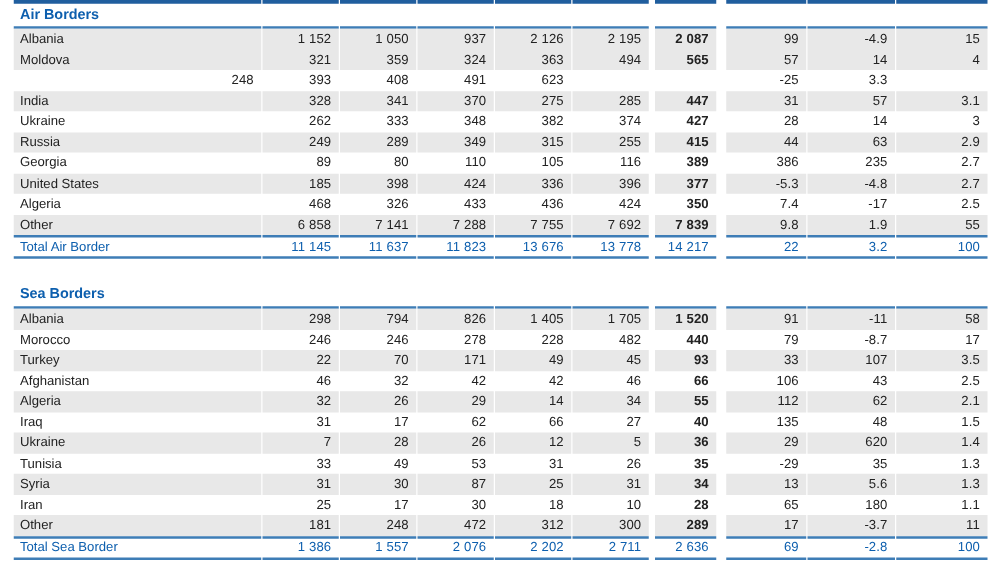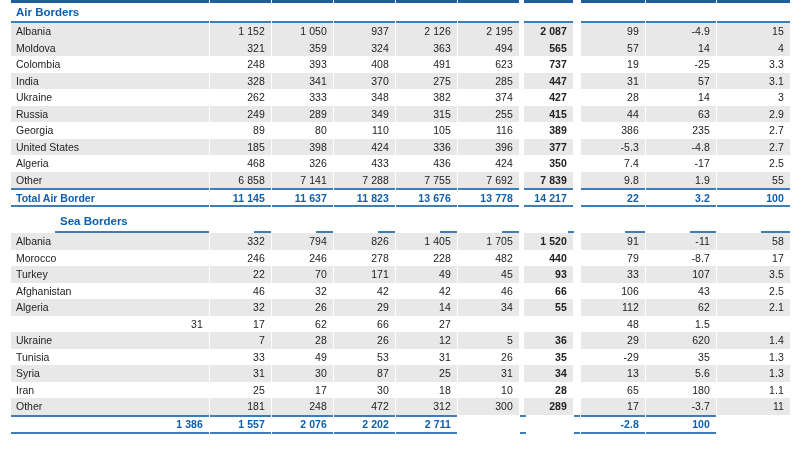--- a/index.html
+++ b/index.html
@@ -28,35 +28,34 @@
   .bold-col{font-weight:bold;}
   .section-header .cell{
     height:21px;
     border-bottom:2px solid var(--rule,#3e7db6);
   }
   .section-header.first .cell{
     border-top:3px solid var(--top-rule,#205e9e);
     height:23px;
   }
   .section-header.later .cell{
-    height:26px;
+    height:40px;
     align-items:flex-end;
     padding-bottom:4px;
-    margin-left:44px;
   }
   .section-title{
     color:var(--accent,#0d5fae);
     font-weight:bold;font-size:11.5px;
   }
   .total-row .cell{
     height:19px;
     border-top:2px solid var(--rule,#3e7db6);
     border-bottom:2px solid var(--rule,#3e7db6);
     color:var(--accent,#0d5fae);
-    font-weight:bold;
+    font-weight:normal;
     text-align:right;
   }
   .total-row .cell.spacer{border-top:none;border-bottom:none;}
   .section-header .cell.spacer{border-top:none;border-bottom:none;}
 </style>
 </head>
 <body>
 
 <div class="table-wrap" id="table">
     <div class="row section-header first">
@@ -95,21 +94,20 @@
       <div class="cell num">363</div>
       <div class="cell num">494</div>
       <div class="cell spacer"></div>
       <div class="cell num bold-col">565</div>
       <div class="cell spacer"></div>
       <div class="cell num">57</div>
       <div class="cell num">14</div>
       <div class="cell num">4</div>
     </div>
     <div class="row ">
-      <div class="cell name ">Colombia</div>
       <div class="cell num">248</div>
       <div class="cell num">393</div>
       <div class="cell num">408</div>
       <div class="cell num">491</div>
       <div class="cell num">623</div>
       <div class="cell spacer"></div>
       <div class="cell num bold-col">737</div>
       <div class="cell spacer"></div>
       <div class="cell num">19</div>
       <div class="cell num">-25</div>
@@ -236,21 +234,21 @@
       <div class="cell num"></div>
       <div class="cell spacer"></div>
       <div class="cell num bold-col"></div>
       <div class="cell spacer"></div>
       <div class="cell num"></div>
       <div class="cell num"></div>
       <div class="cell num"></div>
     </div>
     <div class="row alt">
       <div class="cell name ">Albania</div>
-      <div class="cell num">332</div>
+      <div class="cell num">298</div>
       <div class="cell num">794</div>
       <div class="cell num">826</div>
       <div class="cell num">1 405</div>
       <div class="cell num">1 705</div>
       <div class="cell spacer"></div>
       <div class="cell num bold-col">1 520</div>
       <div class="cell spacer"></div>
       <div class="cell num">91</div>
       <div class="cell num">-11</div>
       <div class="cell num">58</div>
@@ -305,20 +303,21 @@
       <div class="cell num">14</div>
       <div class="cell num">34</div>
       <div class="cell spacer"></div>
       <div class="cell num bold-col">55</div>
       <div class="cell spacer"></div>
       <div class="cell num">112</div>
       <div class="cell num">62</div>
       <div class="cell num">2.1</div>
     </div>
     <div class="row ">
+      <div class="cell name ">Iraq</div>
       <div class="cell num">31</div>
       <div class="cell num">17</div>
       <div class="cell num">62</div>
       <div class="cell num">66</div>
       <div class="cell num">27</div>
       <div class="cell spacer"></div>
       <div class="cell num bold-col">40</div>
       <div class="cell spacer"></div>
       <div class="cell num">135</div>
       <div class="cell num">48</div>
@@ -388,20 +387,21 @@
       <div class="cell num">312</div>
       <div class="cell num">300</div>
       <div class="cell spacer"></div>
       <div class="cell num bold-col">289</div>
       <div class="cell spacer"></div>
       <div class="cell num">17</div>
       <div class="cell num">-3.7</div>
       <div class="cell num">11</div>
     </div>
     <div class="row total-row">
+      <div class="cell name ">Total Sea Border</div>
       <div class="cell num">1 386</div>
       <div class="cell num">1 557</div>
       <div class="cell num">2 076</div>
       <div class="cell num">2 202</div>
       <div class="cell num">2 711</div>
       <div class="cell spacer"></div>
       <div class="cell num bold-col">2 636</div>
       <div class="cell spacer"></div>
       <div class="cell num">69</div>
       <div class="cell num">-2.8</div>

